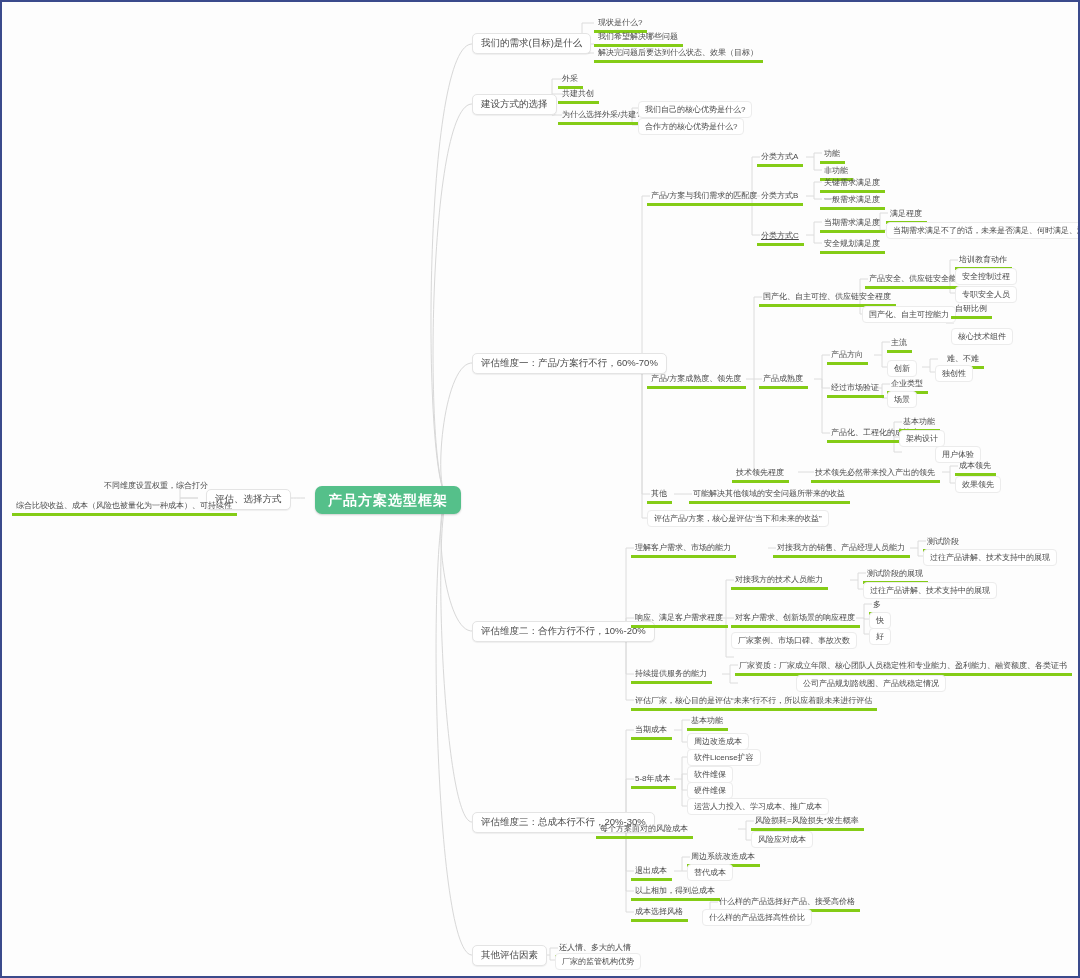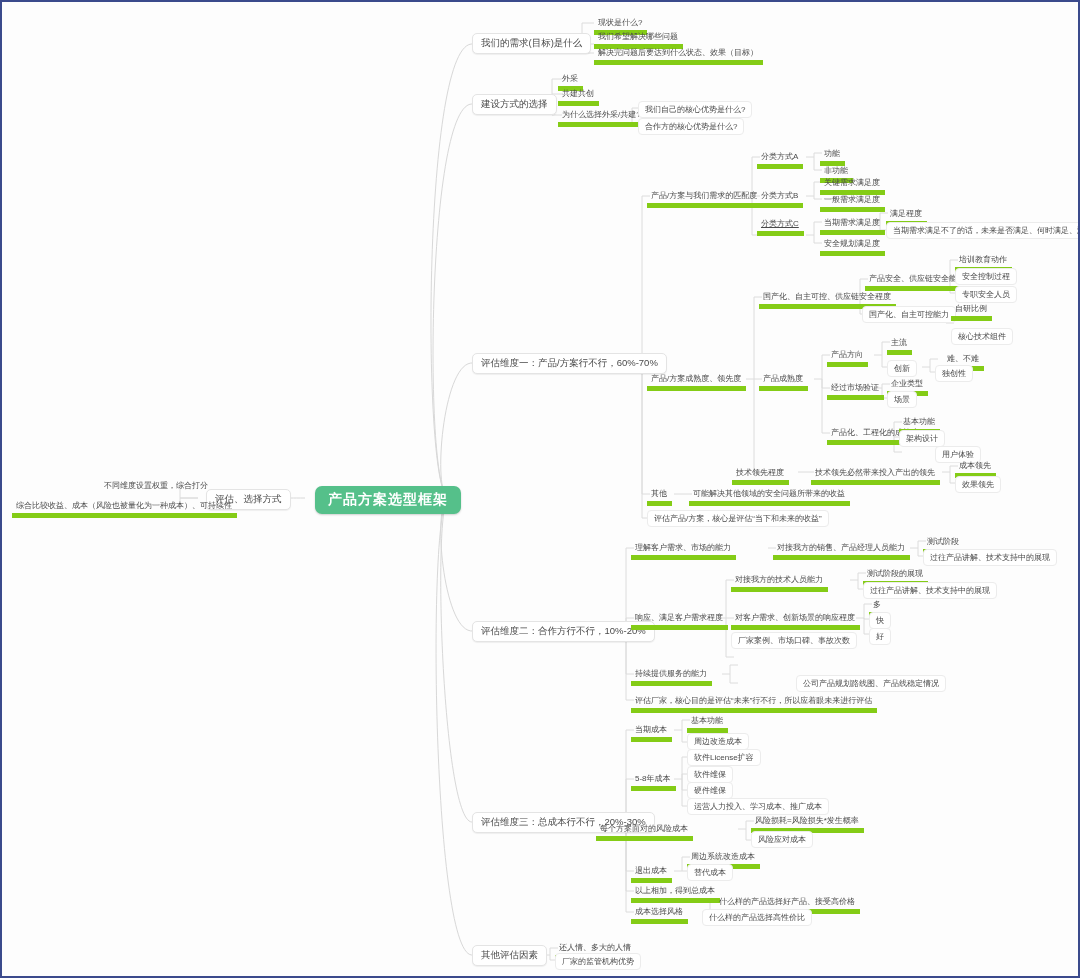--- a/index.html
+++ b/index.html
@@ -5,30 +5,30 @@
   html,body{margin:0;padding:0;background:#ffffff;}
   body{font-family:"Liberation Sans","DejaVu Sans",sans-serif;}
   #canvas{position:relative;width:1080px;height:978px;background:#fdfdfd;
           border:2px solid #3b4a8c;box-sizing:border-box;overflow:hidden;}
   #edges{position:absolute;left:0;top:0;width:1080px;height:978px;pointer-events:none;}
   .node{position:absolute;box-sizing:border-box;white-space:nowrap;
         color:#4a4a4a;background:#fff;line-height:1.15;}
   
   .n-root{background:#55c08a;color:#fff;font-size:14px;font-weight:bold;
           border-radius:7px;padding:6px 13px;letter-spacing:1px;
-          box-shadow:0 1px 2px rgba(0,0,0,.18);font-family:Liberation Serif, serif;}
+          box-shadow:0 1px 2px rgba(0,0,0,.18);}
   
   .n-l1{font-size:9.5px;border:1px solid #e4e4e4;border-radius:5px;
         padding:4px 8px;background:#fff;box-shadow:0 1px 1px rgba(0,0,0,.06);}
   
   .n-box{font-size:8px;border:1px solid #ececec;border-radius:4px;
          padding:3px 6px;background:#fff;}
   
   .n-plain{font-size:8px;padding:3px 5px 3px 4px;background:transparent;}
-  .n-plain.u{border-bottom:5px solid #84cc16;}
+  .n-plain.u{border-bottom:3px solid #84cc16;}
 </style>
 </head>
 <body>
 
 <div id="canvas">
   <svg id="edges">
     <g fill="none" stroke="#d8d8d8" stroke-width="1">
 
       <path d="M447,496 C420,496 420,42 470,42"></path>
       <path d="M447,496 C422,496 424,102 470,102"></path>
@@ -159,21 +159,21 @@
 
   <div class="node n-l1" style="left:470px;top:351px;">评估维度一：产品/方案行不行，60%-70%</div>
 
   <div class="node n-plain u" style="left:645px;top:186px;">产品/方案与我们需求的匹配度</div>
   <div class="node n-plain u" style="left:755px;top:147px;">分类方式A</div>
   <div class="node n-plain u" style="left:818px;top:144px;">功能</div>
   <div class="node n-plain u" style="left:818px;top:161px;">非功能</div>
   <div class="node n-plain u" style="left:755px;top:186px;">分类方式B</div>
   <div class="node n-plain u" style="left:818px;top:173px;">关键需求满足度</div>
   <div class="node n-plain u" style="left:818px;top:190px;">一般需求满足度</div>
-  <div class="node n-plain u" style="left:755px;top:214px;text-decoration:underline;">分类方式C</div>
+  <div class="node n-plain u" style="left:755px;top:226px;text-decoration:underline;">分类方式C</div>
   <div class="node n-plain u" style="left:818px;top:213px;">当期需求满足度</div>
   <div class="node n-plain u" style="left:884px;top:204px;">满足程度</div>
   <div class="node n-box" style="left:884px;top:220px;">当期需求满足不了的话，未来是否满足、何时满足、满足程度如何?</div>
   <div class="node n-plain u" style="left:818px;top:234px;">安全规划满足度</div>
 
   <div class="node n-plain u" style="left:645px;top:369px;">产品/方案成熟度、领先度</div>
   <div class="node n-plain u" style="left:757px;top:287px;">国产化、自主可控、供应链安全程度</div>
   <div class="node n-plain u" style="left:863px;top:269px;">产品安全、供应链安全能力</div>
   <div class="node n-plain u" style="left:953px;top:250px;">培训教育动作</div>
   <div class="node n-box" style="left:953px;top:266px;">安全控制过程</div>
@@ -215,20 +215,21 @@
   <div class="node n-plain u" style="left:729px;top:570px;">对接我方的技术人员能力</div>
   <div class="node n-plain u" style="left:861px;top:564px;">测试阶段的展现</div>
   <div class="node n-box" style="left:861px;top:580px;">过往产品讲解、技术支持中的展现</div>
   <div class="node n-plain u" style="left:729px;top:608px;">对客户需求、创新场景的响应程度</div>
   <div class="node n-plain u" style="left:867px;top:595px;">多</div>
   <div class="node n-box" style="left:867px;top:610px;">快</div>
   <div class="node n-box" style="left:867px;top:626px;">好</div>
   <div class="node n-box" style="left:729px;top:630px;">厂家案例、市场口碑、事故次数</div>
 
   <div class="node n-plain u" style="left:629px;top:664px;">持续提供服务的能力</div>
+  <div class="node n-plain u" style="left:733px;top:656px;">厂家资质：厂家成立年限、核心团队人员稳定性和专业能力、盈利能力、融资额度、各类证书</div>
   <div class="node n-box" style="left:762px;top:673px;margin-left:32px;">公司产品规划路线图、产品线稳定情况</div>
   <div class="node n-plain u" style="left:629px;top:691px;">评估厂家，核心目的是评估“未来”行不行，所以应着眼未来进行评估</div>
 
   <div class="node n-l1" style="left:470px;top:810px;">评估维度三：总成本行不行，20%-30%</div>
   <div class="node n-plain u" style="left:629px;top:720px;">当期成本</div>
   <div class="node n-plain u" style="left:685px;top:711px;">基本功能</div>
   <div class="node n-box" style="left:685px;top:731px;">周边改造成本</div>
   <div class="node n-plain u" style="left:629px;top:769px;">5-8年成本</div>
   <div class="node n-box" style="left:685px;top:747px;">软件License扩容</div>
   <div class="node n-box" style="left:685px;top:764px;">软件维保</div>

